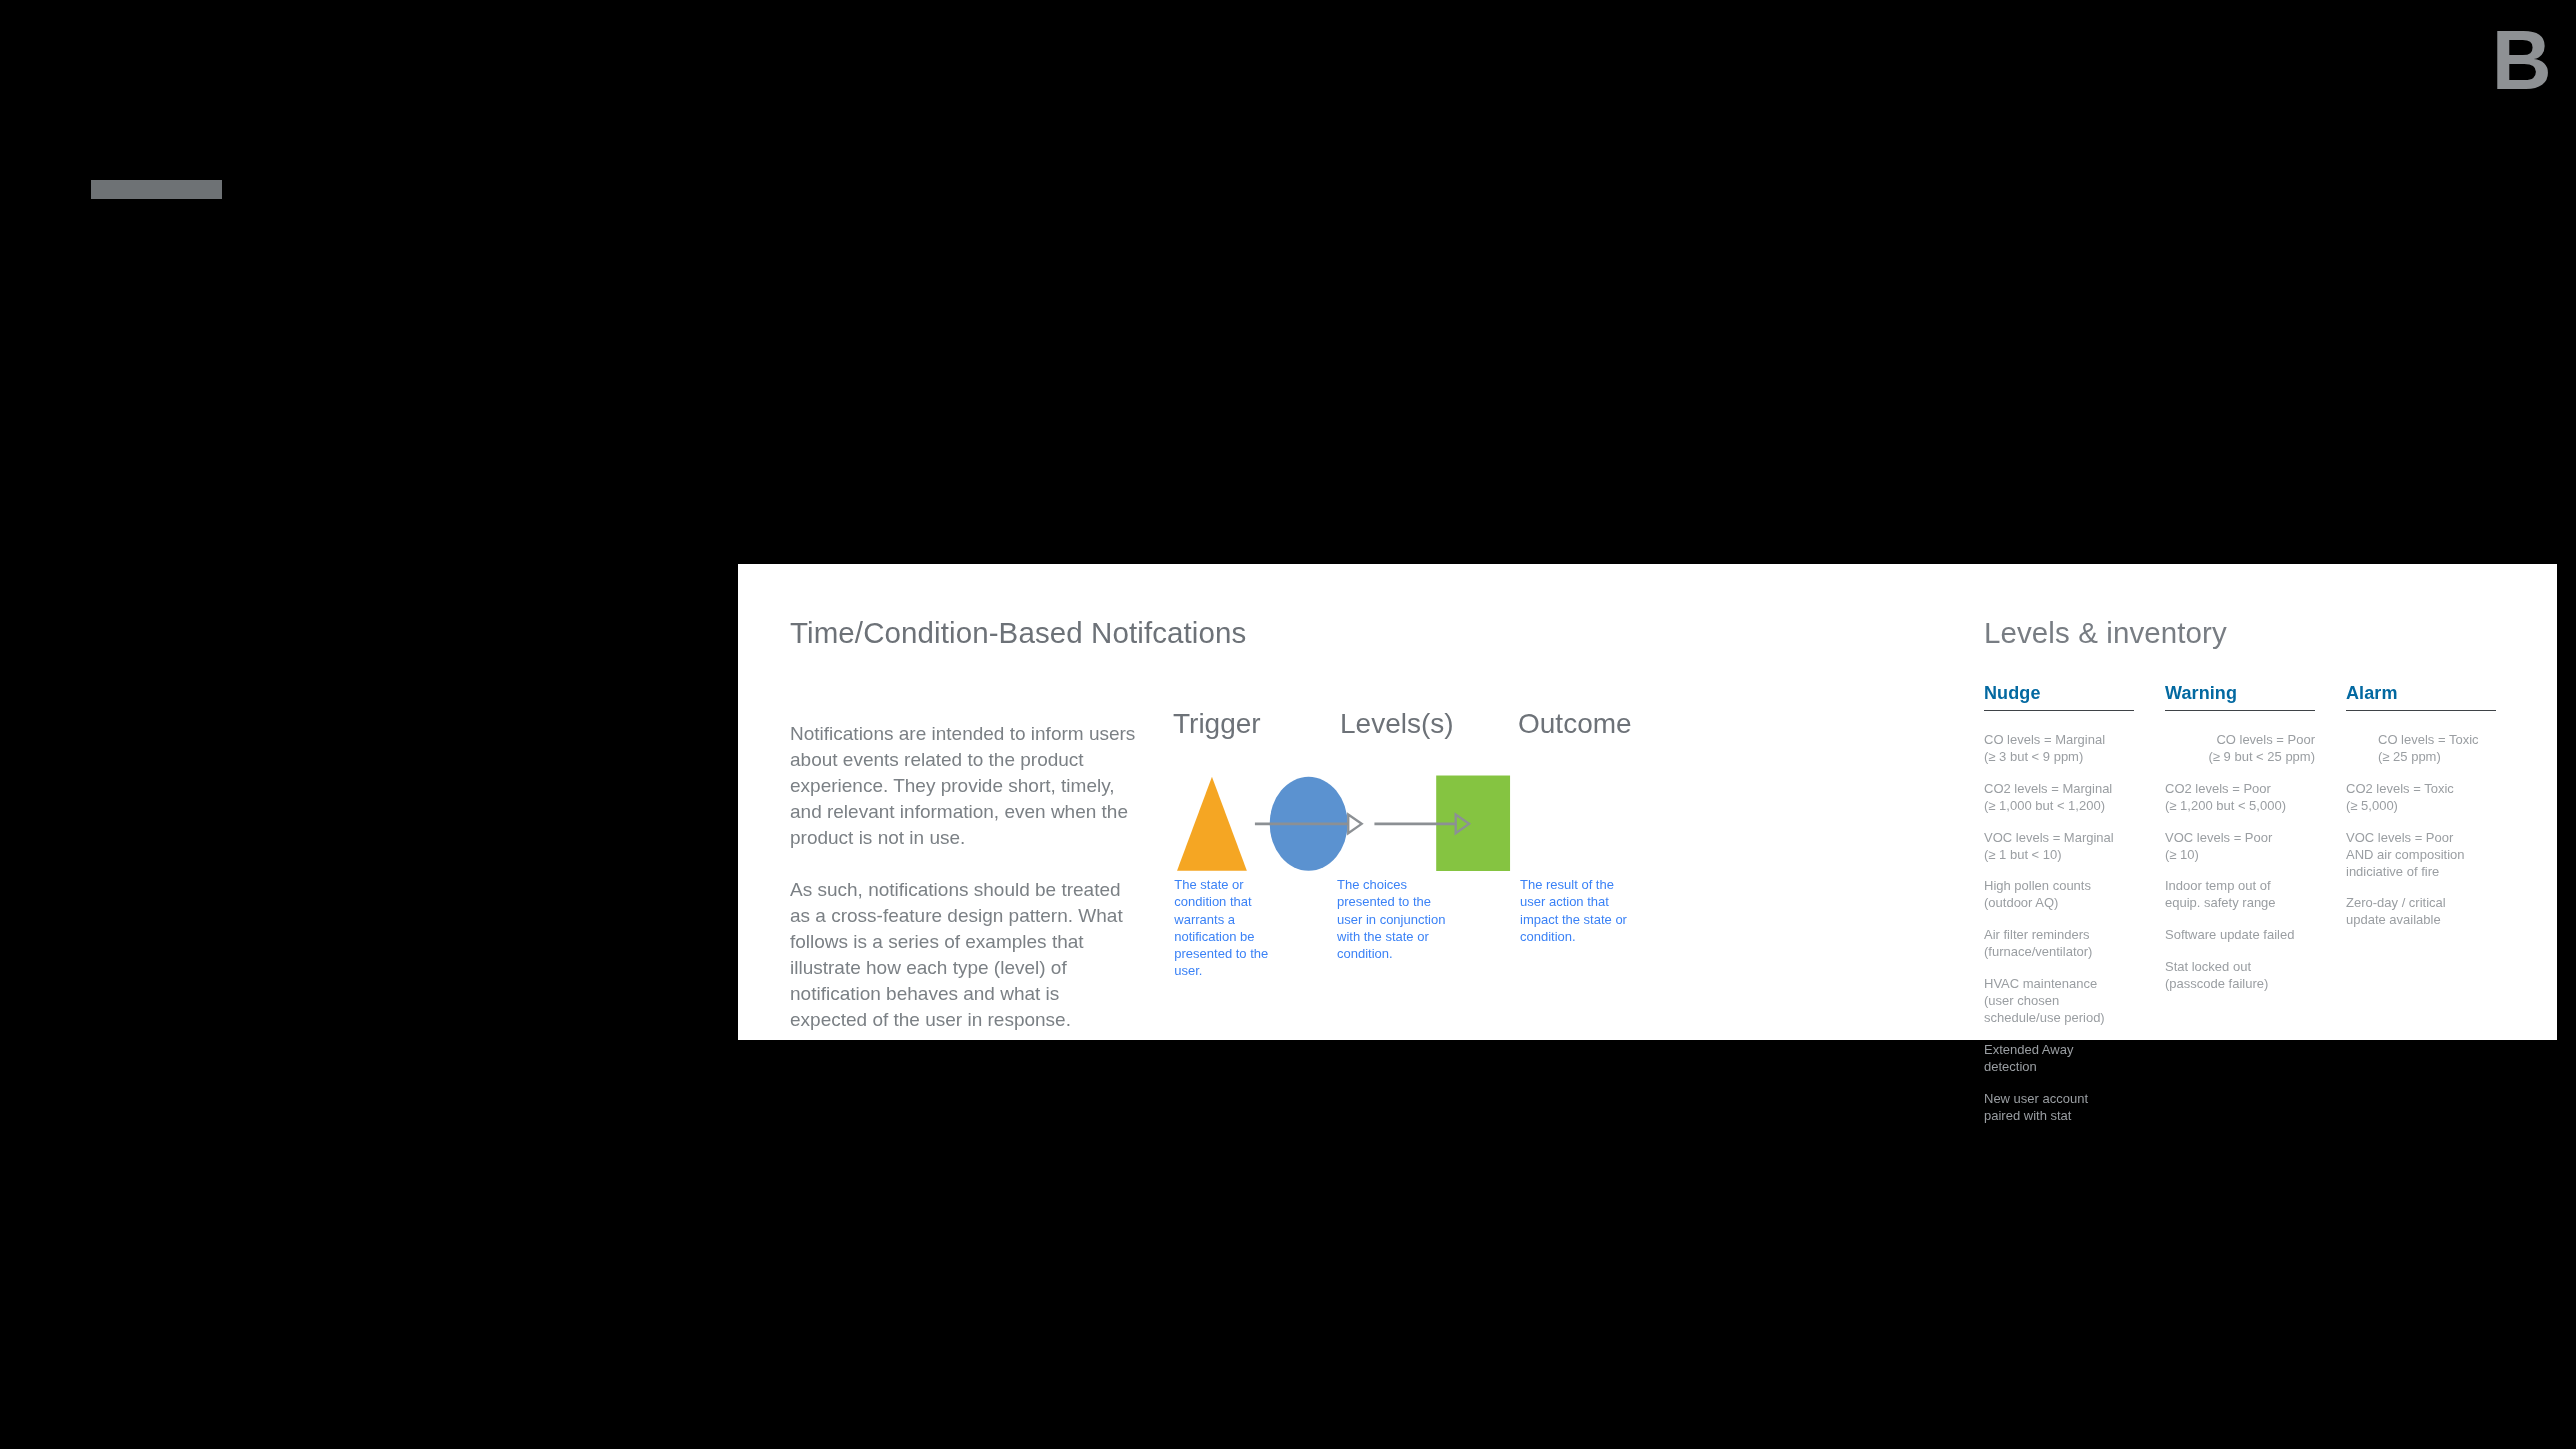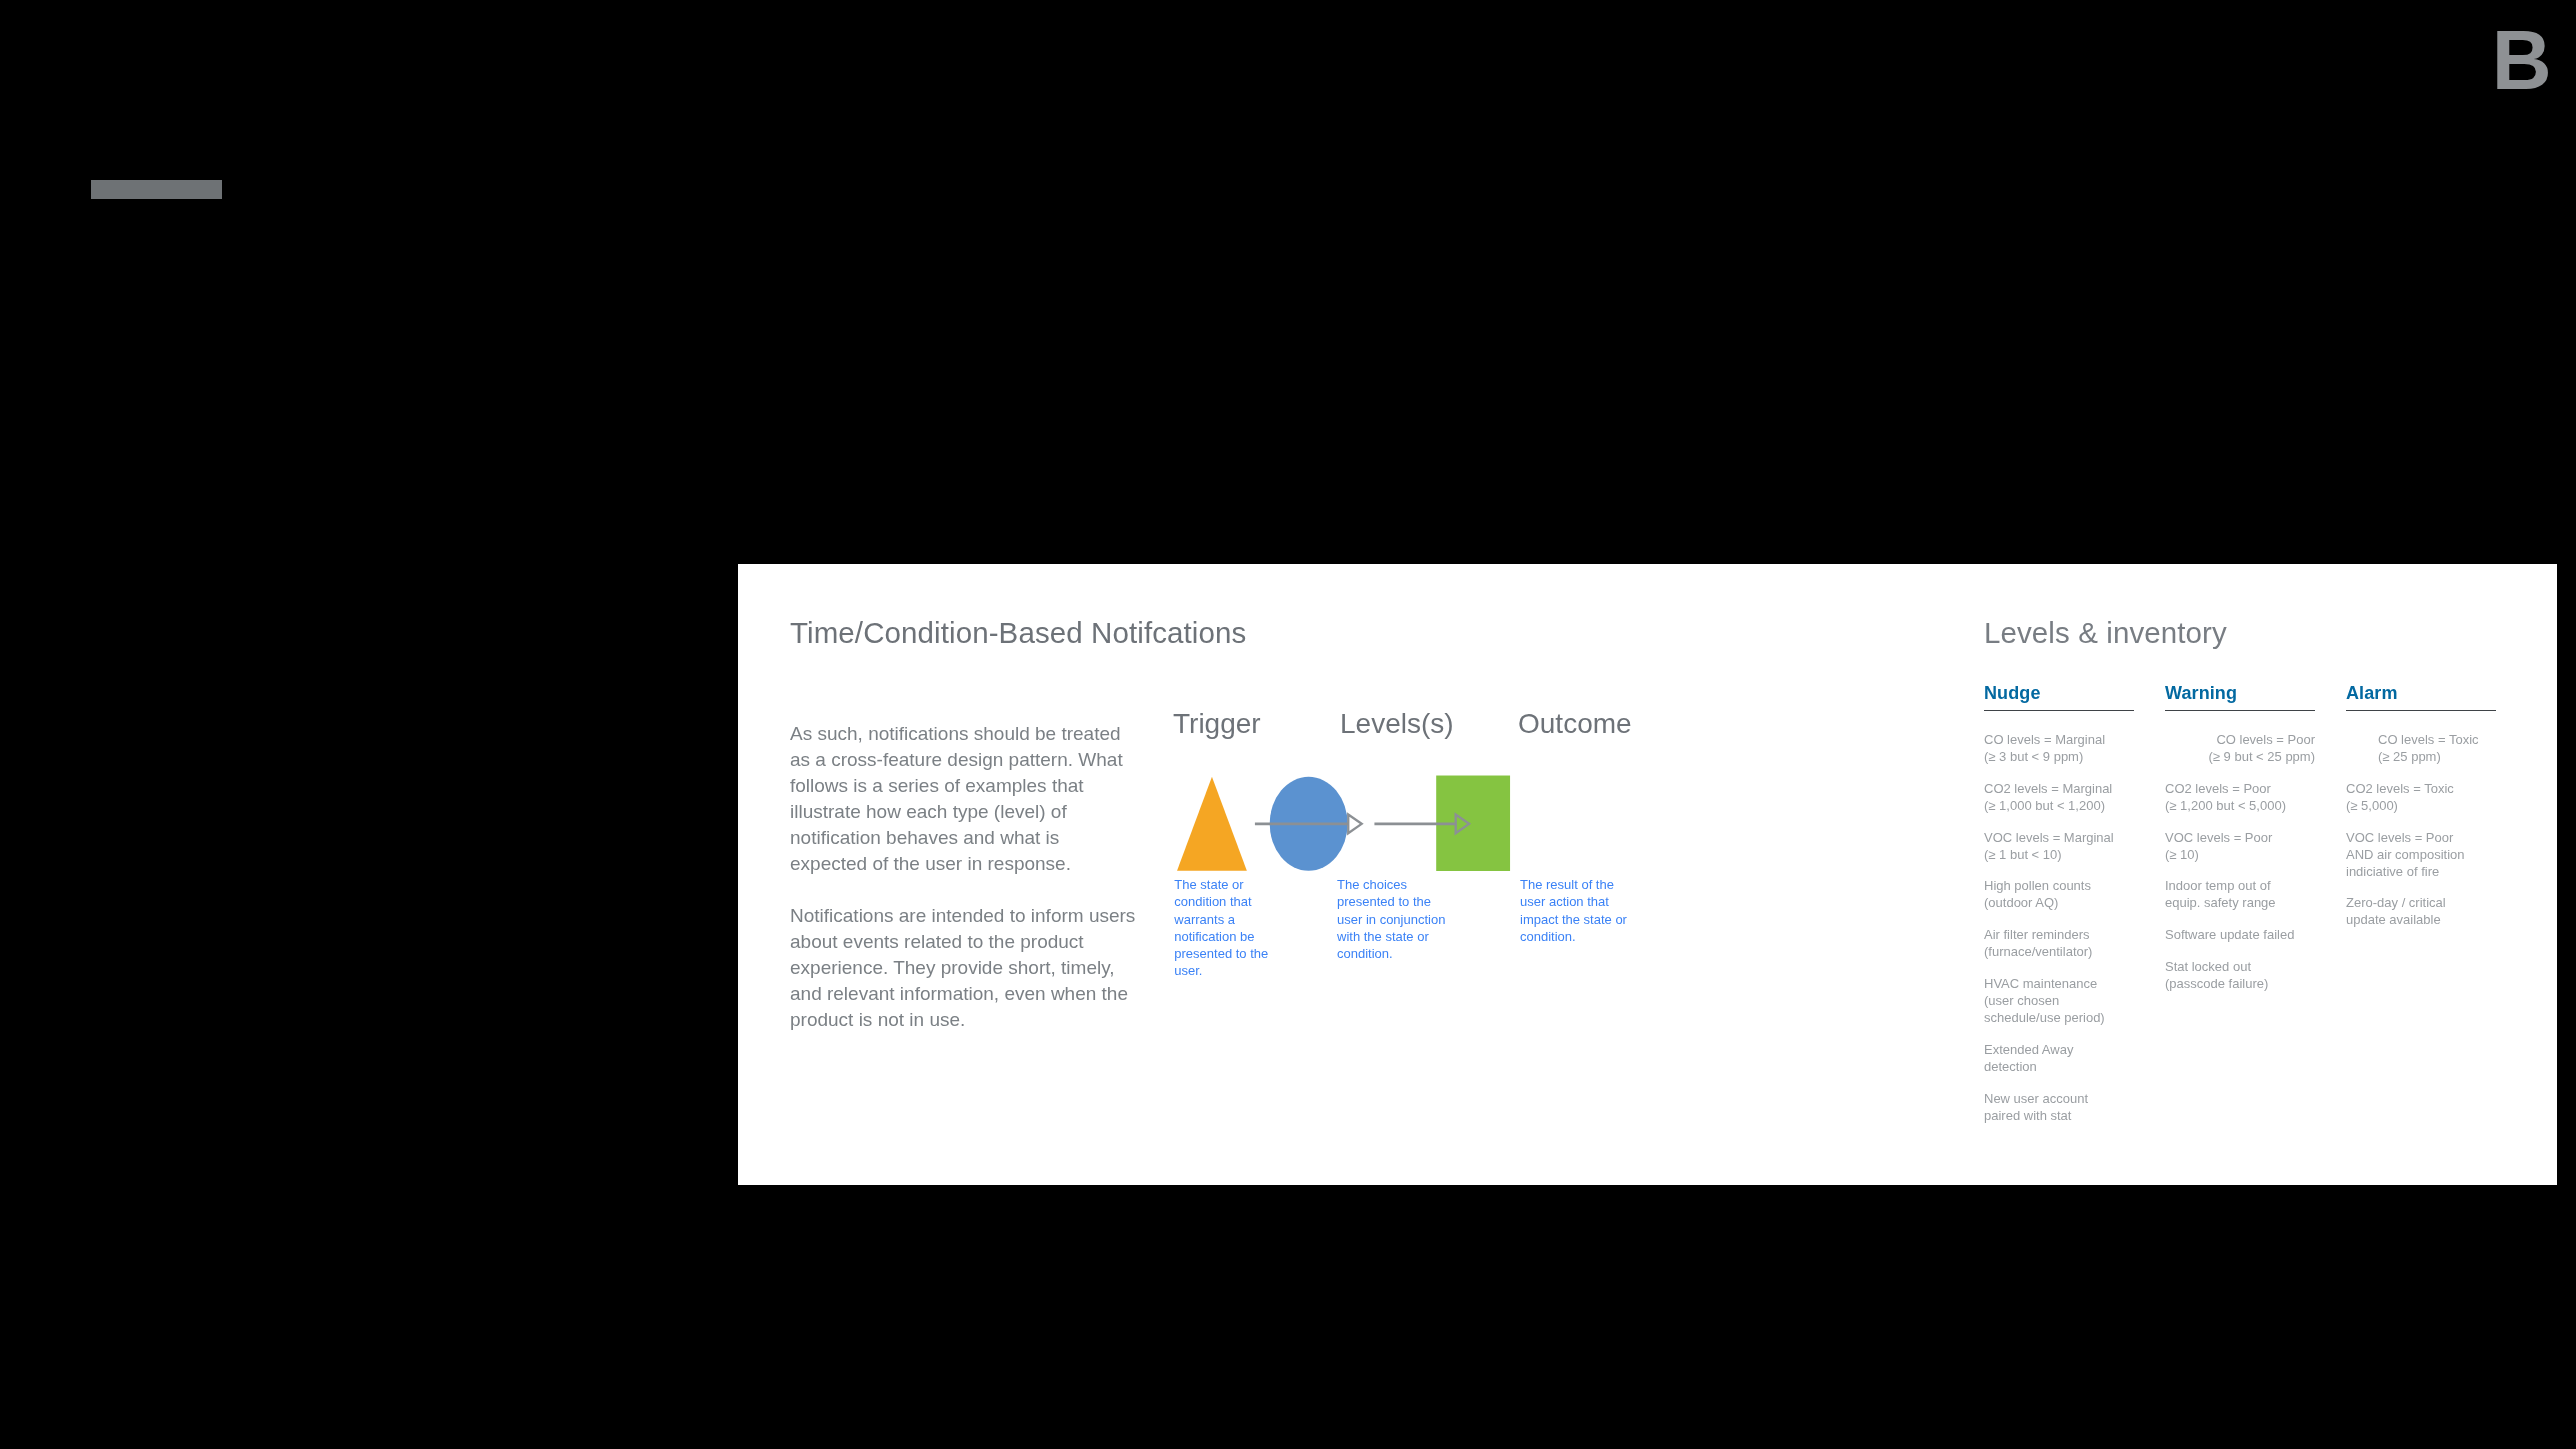--- a/index.html
+++ b/index.html
@@ -44,21 +44,21 @@
     height: 19px;
     background: #6e7275;
   }
 
   
   .card {
     position: absolute;
     left: 738px;
     top: 564px;
     width: 1819px;
-    height: 621px;
+    height: 476px;
     background: #ffffff;
   }
 
   
   .slide-title {
     position: absolute;
     left: 52px;
     top: 52px;
     font-size: 29.5px;
     font-weight: 400;
@@ -170,22 +170,22 @@
 
 <div class="corner-letter">B</div>
 
 <div class="grey-bar"></div>
 
 <div class="card">
 
   <div class="slide-title">Time/Condition-Based Notifcations</div>
 
   <div class="body-copy">
+    <p>Notifications are intended to inform users about events related to the product experience.  They provide short, timely, and relevant information, even when the product is not in use.</p>
     <p>As such, notifications should be treated as a cross-feature design pattern. What follows is a series of examples that illustrate how each type (level) of notification behaves and what is expected of the user in response.</p>
-    <p>Notifications are intended to inform users about events related to the product experience.  They provide short, timely, and relevant information, even when the product is not in use.</p>
   </div>
 
   <div class="flow">
 
     <div class="flow-head h1">Trigger</div>
     <div class="flow-head h2">Levels(s)</div>
     <div class="flow-head h3">Outcome</div>
 
     <svg class="flow-svg" width="470" height="101" viewBox="0 0 700 150">
       <polygon points="58,10 110,150 6,150" fill="#F5A623"></polygon>

